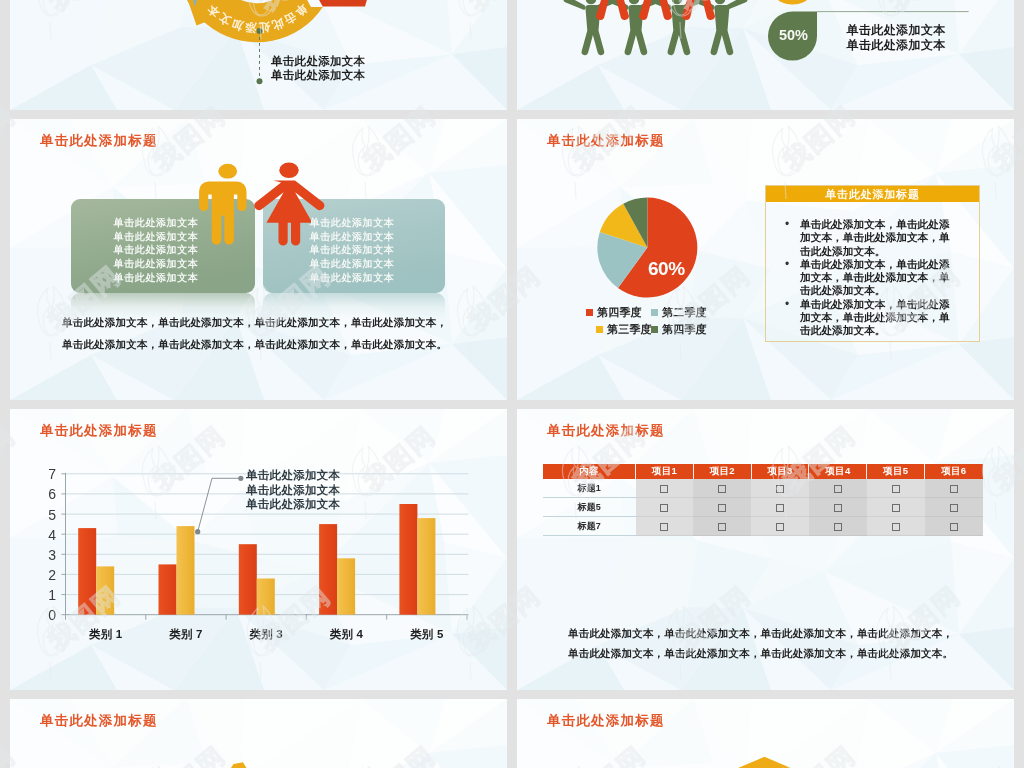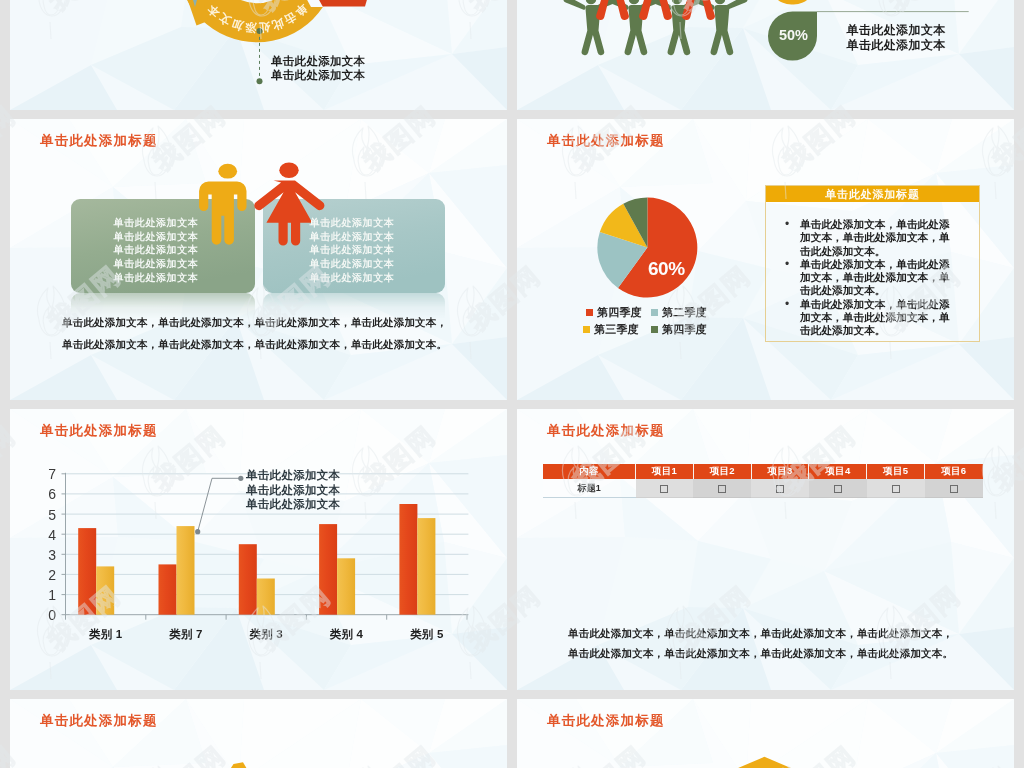--- a/index.html
+++ b/index.html
@@ -327,21 +327,21 @@
 
 <svg class="ab" style="left:0;top:0" width="497" height="281" viewBox="0 0 497 281">
   <path d="M130.4 128.5 L130.4 78.5 A50 50 0 1 1 101.0 169.0 Z" fill="#e0431c"></path>
   <path d="M130.4 128.5 L101.0 169.0 A50 50 0 0 1 82.8 113.0 Z" fill="#9cc3c3"></path>
   <path d="M130.4 128.5 L82.8 113.0 A50 50 0 0 1 106.3 84.7 Z" fill="#f2b81a"></path>
   <path d="M130.4 128.5 L106.3 84.7 A50 50 0 0 1 130.4 78.5 Z" fill="#5f7a4d"></path>
 </svg>
 <div class="pielbl">60%</div>
 <div class="lgd" style="left:69px;top:188px"><span class="lgsw" style="background:#e0431c"></span><span>第四季度</span></div>
       <div class="lgd" style="left:134px;top:188px"><span class="lgsw" style="background:#9cc3c3"></span><span>第二季度</span></div>
-      <div class="lgd" style="left:66px;top:205px"><span class="lgsw" style="background:#f2b81a"></span><span>第三季度</span></div>
+      <div class="lgd" style="left:79px;top:205px"><span class="lgsw" style="background:#f2b81a"></span><span>第三季度</span></div>
       <div class="lgd" style="left:134px;top:205px"><span class="lgsw" style="background:#5f7a4d"></span><span>第四季度</span></div>
 <div class="panel">
   <div class="panelhd">单击此处添加标题</div>
   <div class="panelbd">
           <div class="bul">
             <span class="bdot">•</span>
             <span class="btxt">单击此处添加文本，单击此处添加文本，单击此处添加文本，单击此处添加文本。</span>
           </div>
           <div class="bul">
             <span class="bdot">•</span>
@@ -376,20 +376,38 @@
             <th class="thn">项目2</th>
             <th class="thn">项目3</th>
             <th class="thn">项目4</th>
             <th class="thn">项目5</th>
             <th class="thn">项目6</th>
           </tr>
         </thead>
   <tbody>
           <tr class="trow">
             <td class="lbl">标题1</td>
+            <td class="chk cc0"><span class="box"></span></td>
+            <td class="chk cc1"><span class="box"></span></td>
+            <td class="chk cc0"><span class="box"></span></td>
+            <td class="chk cc1"><span class="box"></span></td>
+            <td class="chk cc0"><span class="box"></span></td>
+            <td class="chk cc1"><span class="box"></span></td>
+          </tr>
+          <tr class="trow">
+            <td class="lbl">标题5</td>
+            <td class="chk cc0"><span class="box"></span></td>
+            <td class="chk cc1"><span class="box"></span></td>
+            <td class="chk cc0"><span class="box"></span></td>
+            <td class="chk cc1"><span class="box"></span></td>
+            <td class="chk cc0"><span class="box"></span></td>
+            <td class="chk cc1"><span class="box"></span></td>
+          </tr>
+          <tr class="trow">
+            <td class="lbl">标题7</td>
             <td class="chk cc0"><span class="box"></span></td>
             <td class="chk cc1"><span class="box"></span></td>
             <td class="chk cc0"><span class="box"></span></td>
             <td class="chk cc1"><span class="box"></span></td>
             <td class="chk cc0"><span class="box"></span></td>
             <td class="chk cc1"><span class="box"></span></td>
           </tr>
         </tbody>
 </table>
 <div class="footl" style="left:51px;top:218.0px">单击此处添加文本，单击此处添加文本，单击此处添加文本，单击此处添加文本，</div>

